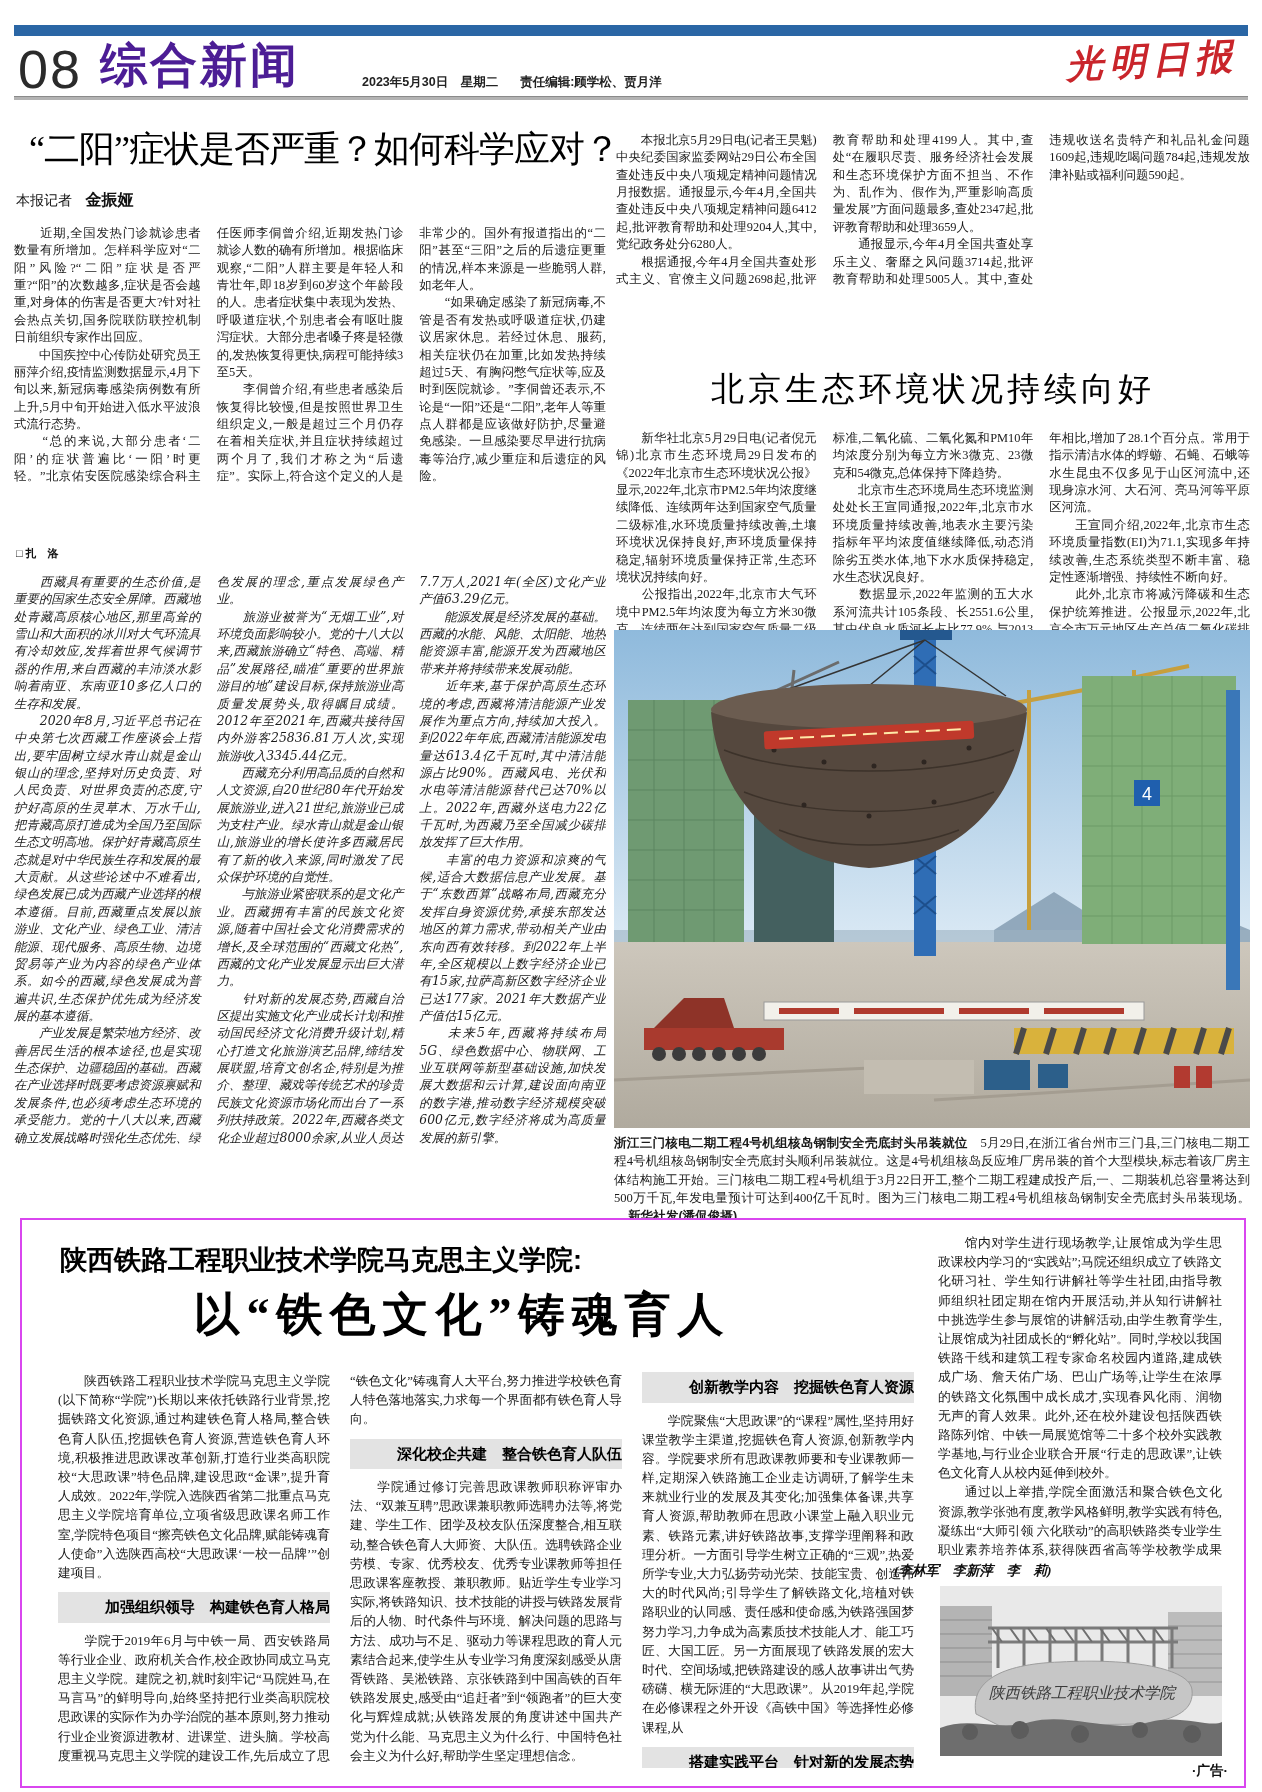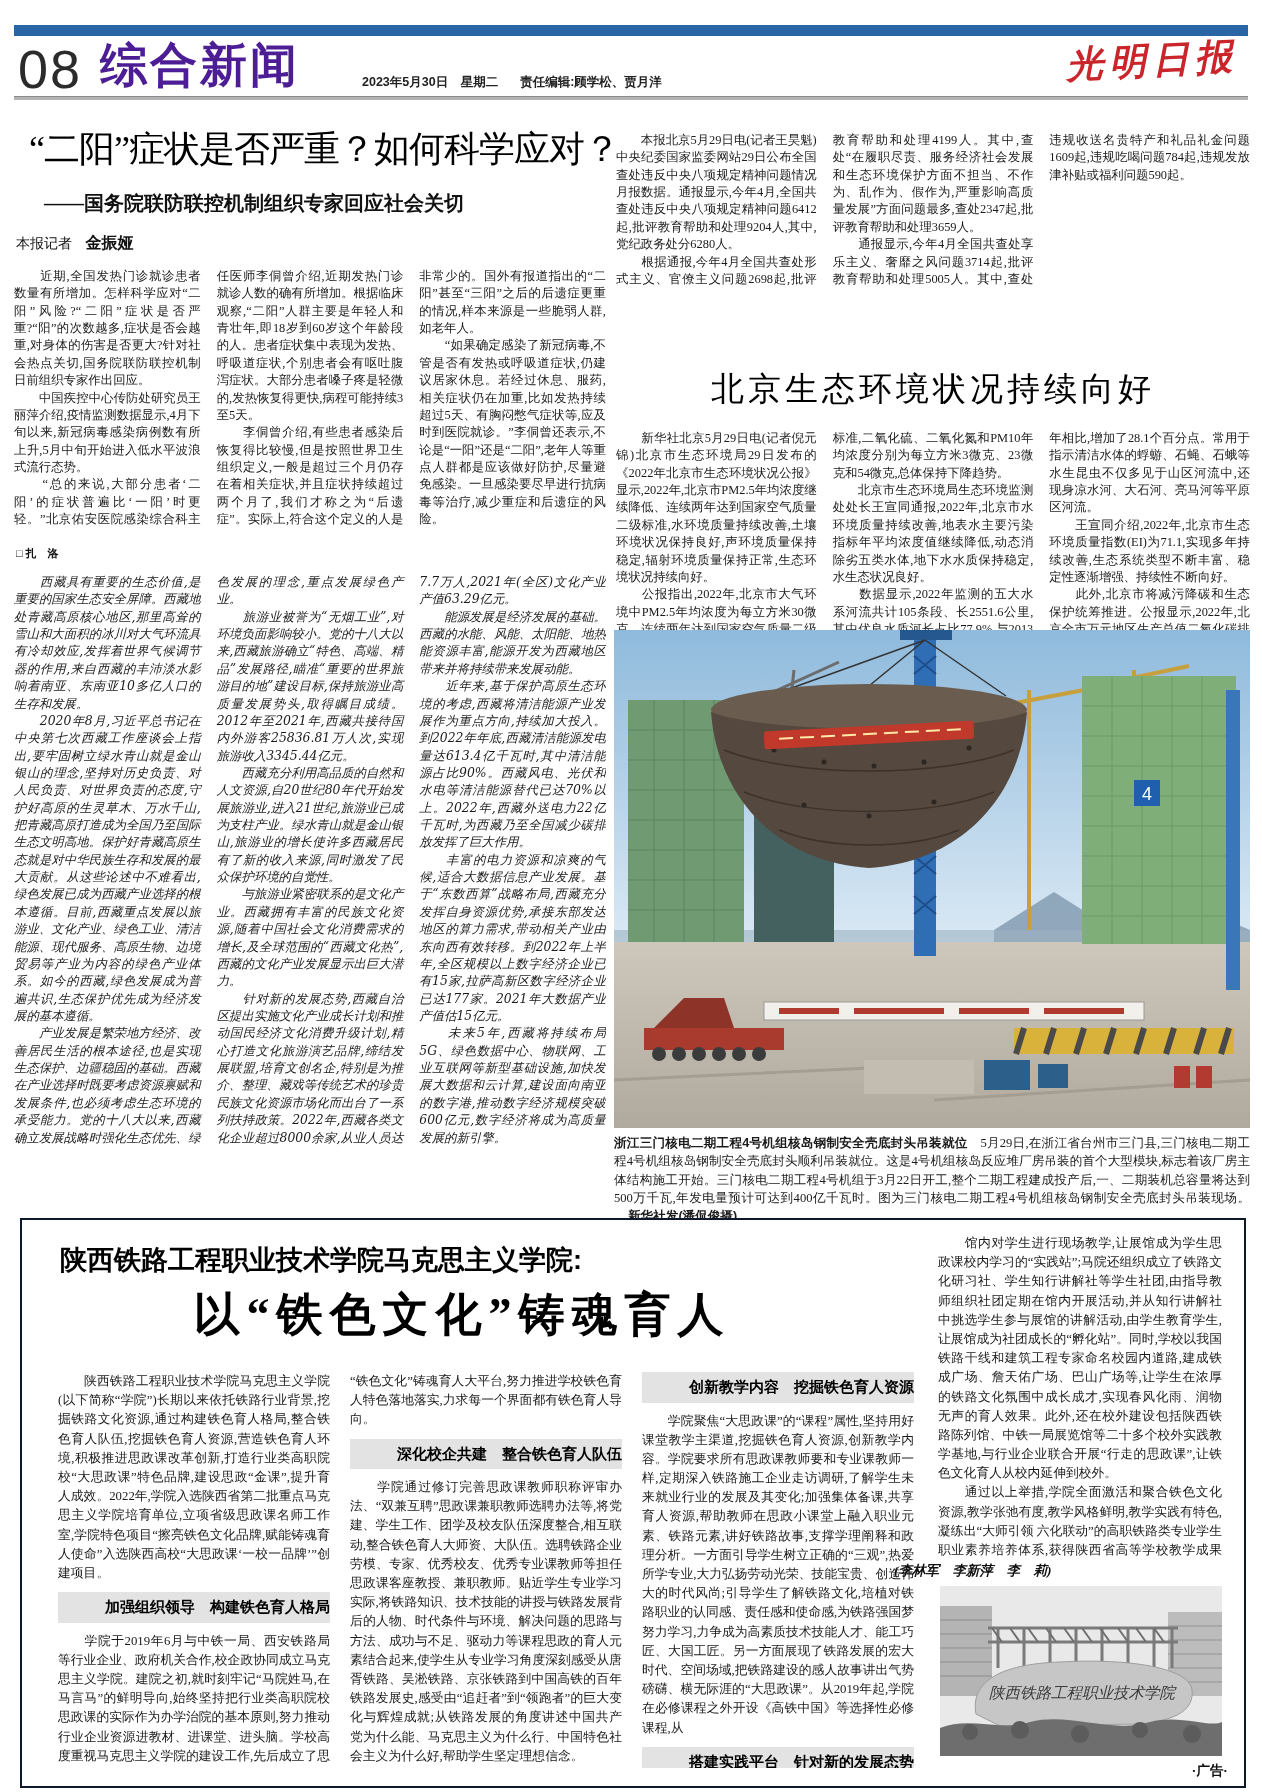--- a/index.html
+++ b/index.html
@@ -42,21 +42,21 @@
   .a4 h2{font-size:31px;letter-spacing:0;white-space:nowrap;}
   .a4 .byline{font-size:11px;font-weight:bold;margin:14px 0 12px 2px;}
   .a4 .cols{column-count:3;column-gap:16px;height:582px;font-style:italic;
             font-family:"DejaVu Serif","Liberation Serif",serif;}
   
   .photo{left:614px;top:630px;width:636px;height:498px;background:#9fc4e0;}
   .caption{left:614px;top:1134px;width:636px;font-size:12.6px;line-height:1.45;text-align:justify;color:#1a1a1a;}
   .caption .lead{font-weight:bold;font-family:"Liberation Sans","DejaVu Sans",sans-serif;}
   .caption .credit{font-weight:bold;font-family:"Liberation Sans","DejaVu Sans",sans-serif;padding-left:14px;}
   
-  .ad{left:20px;top:1218px;width:1222px;height:566px;border:2px solid #0f172a;background:#fff;}
+  .ad{left:20px;top:1218px;width:1222px;height:566px;border:2px solid #d946ef;background:#fff;}
   .ad-kicker{left:38px;top:22px;font-family:"Liberation Sans","DejaVu Sans",sans-serif;
              font-size:27px;font-weight:bold;color:#000;}
   .ad-title{left:110px;top:64px;width:660px;text-align:center;font-size:46px;font-weight:bold;
             letter-spacing:7px;color:#000;}
   .ad-col{position:absolute;width:272px;text-align:justify;font-size:12.8px;line-height:1.5;
           overflow:hidden;color:#1a1a1a;}
   .ad-text{white-space:pre-line;}
   .ad-sub{background:#e3e3e3;text-align:right;font-weight:bold;font-size:15px;padding:4px 0;
           margin:9px 0;font-family:"Liberation Sans","DejaVu Sans",sans-serif;color:#000;}
   .ad-c1{left:36px;top:152px;height:396px;}
@@ -78,21 +78,20 @@
   <div class="abs pageno">08</div>
   <div class="abs section-title">综合新闻</div>
   <div class="abs dateline">
     <span>2023年5月30日　星期二</span><span>责任编辑:顾学松、贾月洋</span>
   </div>
   <div class="abs masthead">光明日报</div>
   <div class="abs header-rule"></div>
 
   <div class="abs a1">
     <h1>“二阳”症状是否严重？如何科学应对？</h1>
-    <div class="sub">——国务院联防联控机制组织专家回应社会关切</div>
     <div class="byline">
       <span>本报记者</span>
       <b>金振娅</b>
     </div>
     <div class="cols">　　近期,全国发热门诊就诊患者数量有所增加。怎样科学应对“二阳”风险?“二阳”症状是否严重?“阳”的次数越多,症状是否会越重,对身体的伤害是否更大?针对社会热点关切,国务院联防联控机制日前组织专家作出回应。
 　　中国疾控中心传防处研究员王丽萍介绍,疫情监测数据显示,4月下旬以来,新冠病毒感染病例数有所上升,5月中旬开始进入低水平波浪式流行态势。
 　　“总的来说,大部分患者‘二阳’的症状普遍比‘一阳’时更轻。”北京佑安医院感染综合科主任医师李侗曾介绍,近期发热门诊就诊人数的确有所增加。根据临床观察,“二阳”人群主要是年轻人和青壮年,即18岁到60岁这个年龄段的人。患者症状集中表现为发热、呼吸道症状,个别患者会有呕吐腹泻症状。大部分患者嗓子疼是轻微的,发热恢复得更快,病程可能持续3至5天。
 　　李侗曾介绍,有些患者感染后恢复得比较慢,但是按照世界卫生组织定义,一般是超过三个月仍存在着相关症状,并且症状持续超过两个月了,我们才称之为“后遗症”。实际上,符合这个定义的人是非常少的。国外有报道指出的“二阳”甚至“三阳”之后的后遗症更重的情况,样本来源是一些脆弱人群,如老年人。
 　　“如果确定感染了新冠病毒,不管是否有发热或呼吸道症状,仍建议居家休息。若经过休息、服药,相关症状仍在加重,比如发热持续超过5天、有胸闷憋气症状等,应及时到医院就诊。”李侗曾还表示,不论是“一阳”还是“二阳”,老年人等重点人群都是应该做好防护,尽量避免感染。一旦感染要尽早进行抗病毒等治疗,减少重症和后遗症的风险。
 　　专家结合多渠道监测数据研判认为,由奥密克戎XBB系列变异株引起的疫情还会持续一段时间,但全国整体疫情态势平稳可控,对医疗秩序和社会正常运行影响较小。建议公众继续保持勤洗手、常通风等良好卫生习惯。尤其是有慢性基础疾病人员和孕妇等重点人群,在进入环境密闭、人员密集的场所时要佩戴口罩,注意个人防护。</div>

